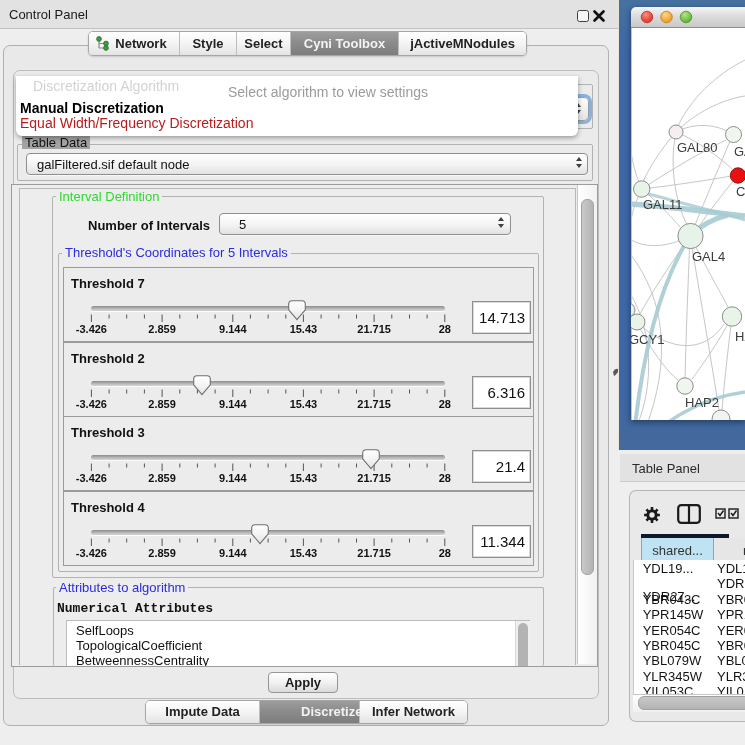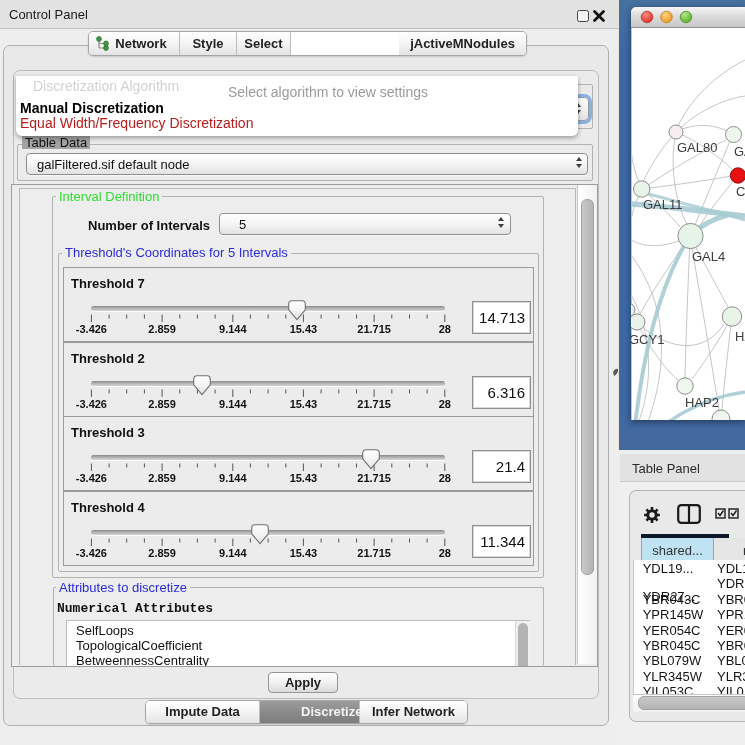--- a/index.html
+++ b/index.html
@@ -33,20 +33,21 @@
     </svg>
 
 <div class="abs" style="left:3px;top:45px;width:604px;height:679px;background:#e9e9e9;border:1px solid #b0b0b0;border-radius:7px;"></div>
 
 <div class="abs" style="left:13px;top:70px;width:584px;height:627px;background:#ebebeb;border:1px solid #bcbcbc;border-radius:7px;"></div>
 
 <div class="abs" style="left:88px;top:31px;width:437px;height:23px;border:1px solid #a6a6a6;border-radius:5px;background:#fff;box-shadow:0 1px 2px rgba(0,0,0,.15);overflow:hidden;">
   <div class="seg" style="left:0;width:91px;line-height:23px;padding-left:14px;box-sizing:border-box;">Network</div>
   <div class="seg" style="left:91px;width:57px;line-height:23px;">Style</div>
   <div class="seg" style="left:148px;width:54px;line-height:23px;">Select</div>
+  <div class="seg dark" style="left:202px;width:108px;line-height:23px;">Cyni Toolbox</div>
   <div class="seg" style="left:310px;width:127px;line-height:23px;border-right:none;">jActiveMNodules</div>
 </div>
 <svg class="abs" style="left:96px;top:36px;" width="14" height="15" viewBox="0 0 14 15">
   <path d="M3 3 V12 M3 7.5 H9 M3 12 H9" stroke="#8a8a8a" stroke-width="1.2" fill="none"></path>
   <circle cx="3" cy="3" r="2.4" fill="#3f9b41" stroke="#2c6e2e" stroke-width=".8"></circle>
   <circle cx="10" cy="7.5" r="2.4" fill="#3f9b41" stroke="#2c6e2e" stroke-width=".8"></circle>
   <circle cx="10" cy="12" r="2.4" fill="#3f9b41" stroke="#2c6e2e" stroke-width=".8"></circle>
 </svg>
 
 <div class="fieldset" style="left:17px;top:84px;width:574px;height:43px;"></div>
@@ -258,21 +259,21 @@
             <stop offset=".5" stop-color="#f4f4f4"></stop>
             <stop offset="1" stop-color="#e3e3e3"></stop>
           </linearGradient>
         </defs>
     <path d="M4 .7 L14 .7 Q17.3 .7 17.3 4 L17.3 9.8 L9 19.6 L.7 9.8 L.7 4 Q.7 .7 4 .7 Z" fill="url(#hg491)" stroke="#6f6f6f" stroke-width="1.1"></path>
   </svg>
   <div class="vbox">11.344</div>
 </div>
 
 <div class="fieldset" style="left:53px;top:587px;width:489px;height:78px;border-bottom:none;"></div>
-<div class="fs-title" style="left:56px;top:581px;color:#2b2bdf;background:#ededed;">Attributes to discretize</div>
+<div class="fs-title" style="left:56px;top:581px;color:#2b2bdf;background:#ededed;">Attributes to algorithm</div>
 <div class="abs" style="left:57px;top:601px;font-size:13px;font-weight:bold;color:#111;font-family:Liberation Mono, monospace;">Numerical Attributes</div>
 
 <div class="abs" style="left:66px;top:620px;width:463px;height:45px;background:#ffffff;border-top:1px solid #bdbdbd;border-left:1px solid #bdbdbd;overflow:hidden;">
   <div style="position:absolute;left:9px;top:2px;font-size:13px;color:#111;line-height:15px;">SelfLoops<br>TopologicalCoefficient<br>BetweennessCentrality</div>
   <div style="position:absolute;right:0;top:0;width:14px;height:45px;background:#efefef;border-left:1px solid #d8d8d8;"></div>
   <div style="position:absolute;right:2px;top:2px;width:10px;height:60px;background:#b3b3b3;border-radius:5px;"></div>
 </div>
 
 <div class="abs" style="left:268px;top:672px;width:68px;height:19px;border:1px solid #969696;border-radius:4px;background:linear-gradient(#ffffff,#f1f1f1 50%,#dadada);text-align:center;font-size:13px;font-weight:bold;color:#1c1c1c;line-height:19px;">Apply</div>
 

